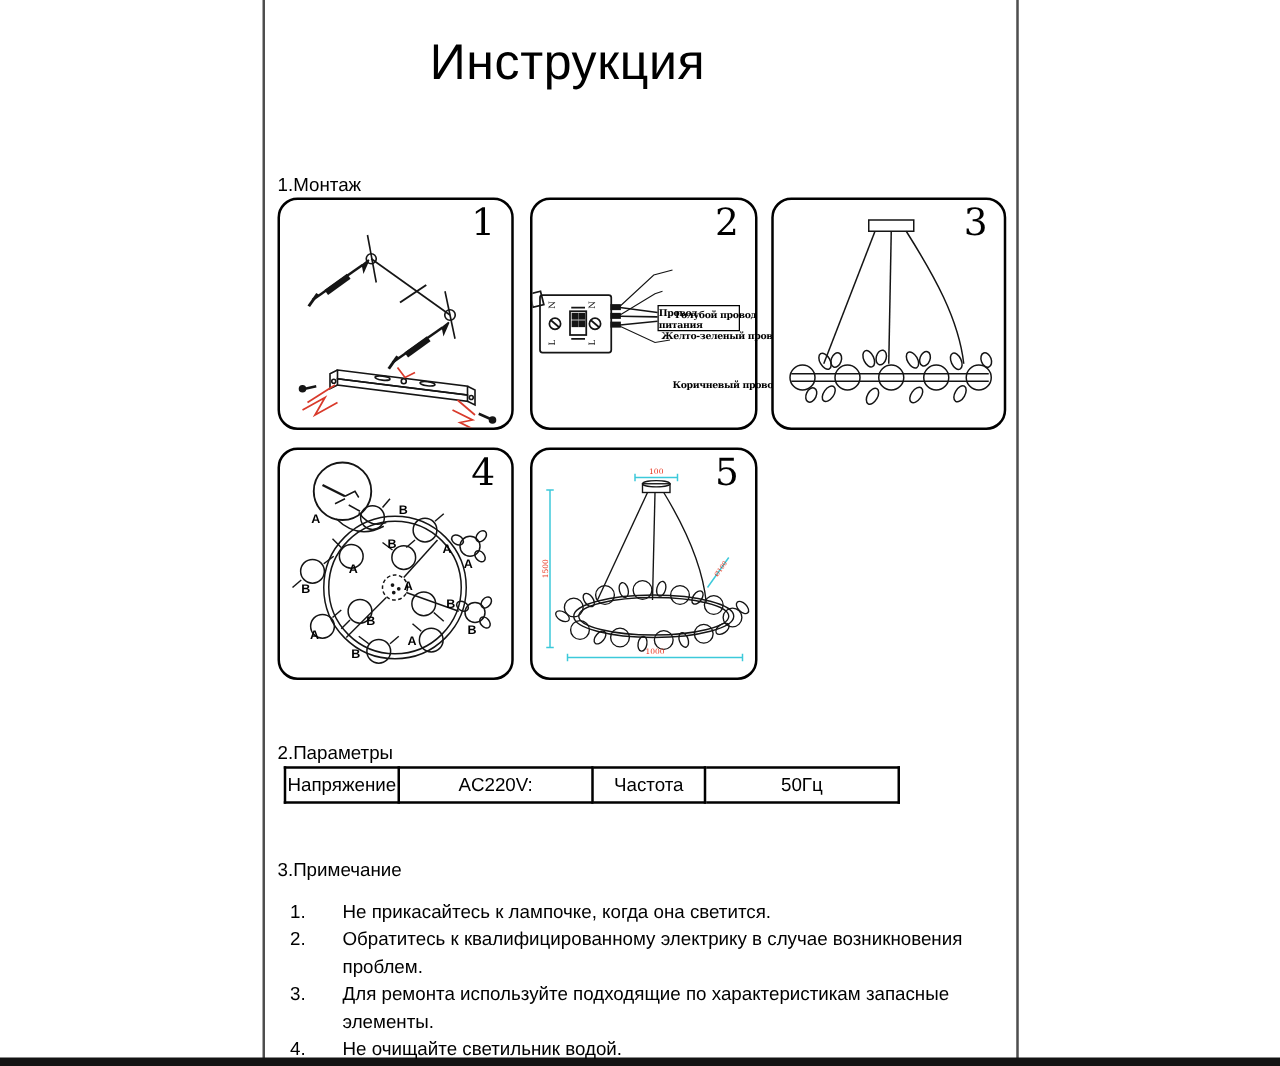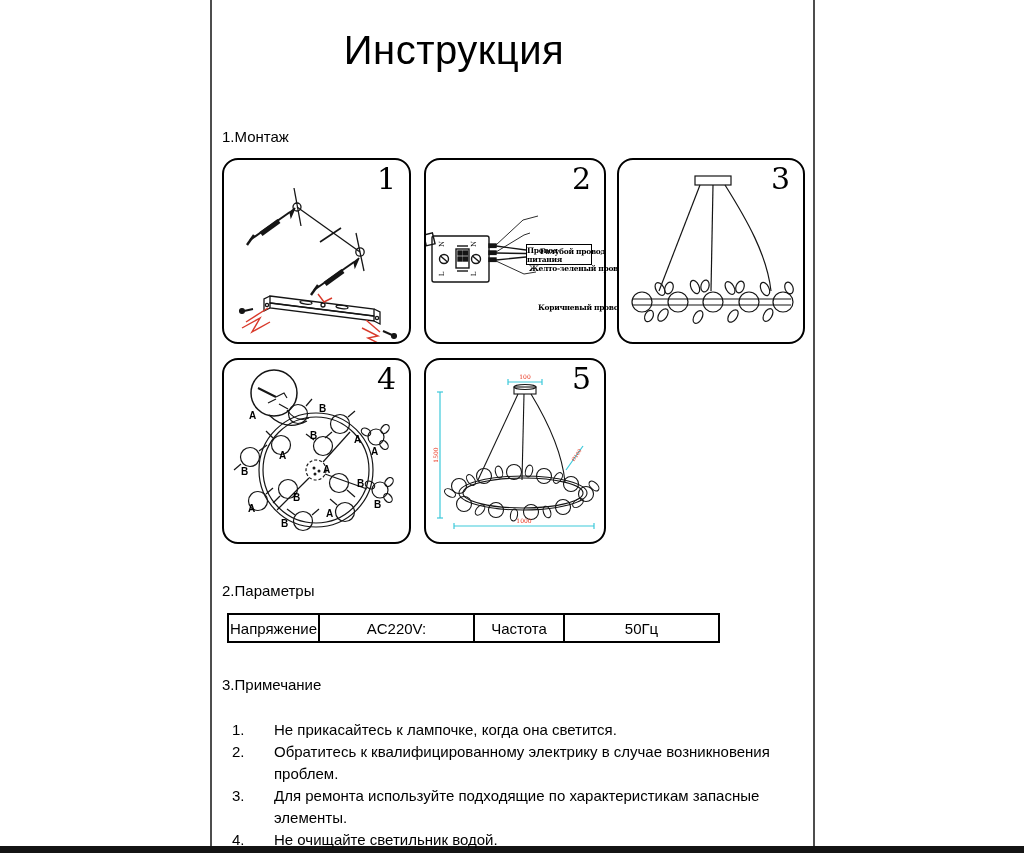--- a/index.html
+++ b/index.html
@@ -2,21 +2,21 @@
 <html><head>
 <meta charset="utf-8">
 <style>
   html,body{margin:0;padding:0;background:#fff;}
   .canvas{position:relative;width:1024px;height:853px;background:#fff;overflow:hidden;
           font-family:"Liberation Sans",sans-serif;color:#000;}
   .vline{position:absolute;top:0;bottom:6px;width:2px;background:#4e4e4e;}
   .bottombar{position:absolute;left:0;right:0;bottom:0;height:7px;background:#141414;}
   .title{position:absolute;left:210px;width:488px;top:28px;text-align:center;font-size:40px;letter-spacing:.5px;}
   .model{position:absolute;left:210px;width:604px;top:80px;text-align:center;font-size:23px;}
-  .sec{position:absolute;font-size:15px;}
+  .sec{position:absolute;font-size:15px;margin-top:12px;}
   .panel{position:absolute;border:2px solid #000;border-radius:16px;background:#fff;}
   .panel > svg{position:absolute;left:0;top:0;width:100%;height:100%;}
   .pnum{position:absolute;top:1px;right:13px;font-family:"DejaVu Serif",serif;font-size:30px;line-height:1.2;}
   .wire-label{position:absolute;font-family:"DejaVu Serif",serif;font-weight:700;font-size:7.5px;
               letter-spacing:-.3px;white-space:nowrap;margin-top:36px;}
   .powerbox{position:absolute;border:1px solid #000;display:flex;align-items:center;justify-content:center;
             font-family:"DejaVu Serif",serif;font-weight:700;font-size:7.5px;letter-spacing:-.3px;}
   .ab{position:absolute;font-size:10px;font-weight:600;}
   .ptable{position:absolute;border-collapse:collapse;table-layout:fixed;padding-left:16px;}
   .ptable td{border:2px solid #000;text-align:center;font-size:15px;height:26px;padding:0;}

